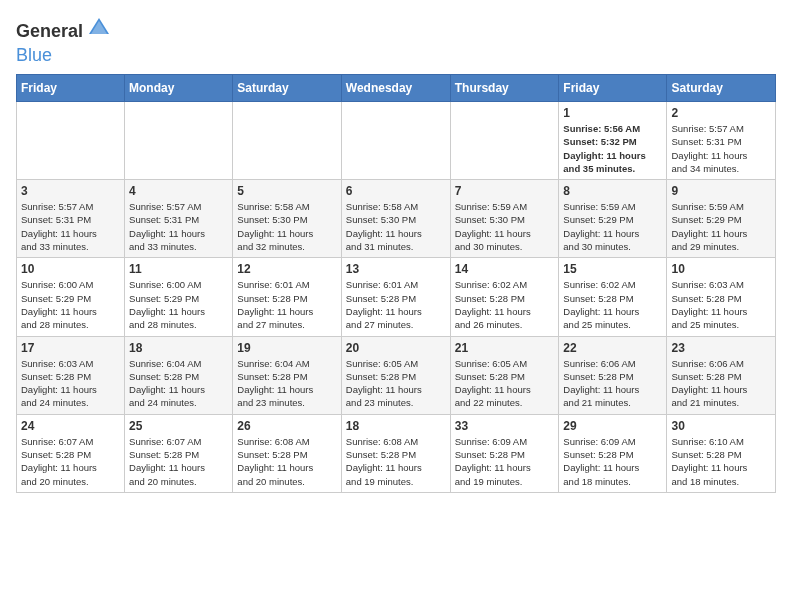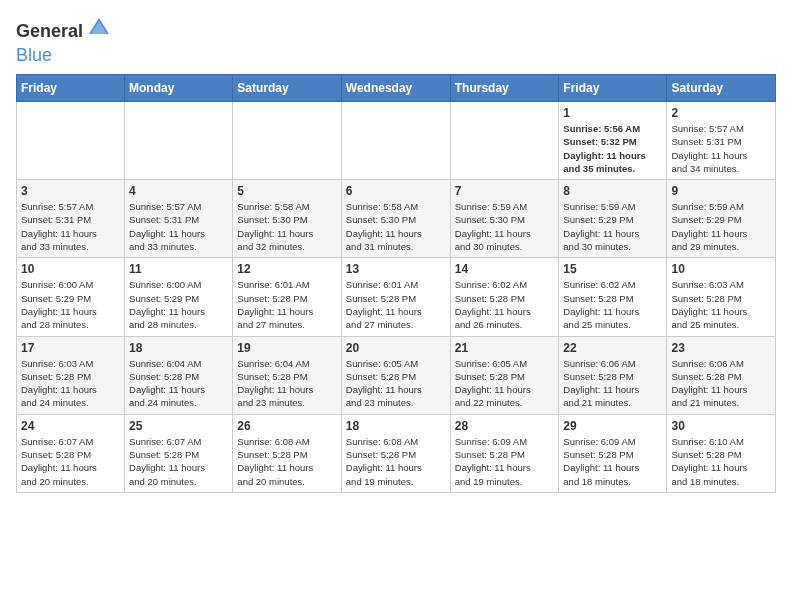--- a/index.html
+++ b/index.html
@@ -326,21 +326,21 @@
 and 20 minutes.</div>
         </td>
         <td>
           <div class="day-number">18</div>
           <div class="day-info" style="white-space: pre-line;">Sunrise: 6:08 AM
 Sunset: 5:28 PM
 Daylight: 11 hours
 and 19 minutes.</div>
         </td>
         <td>
-          <div class="day-number">28</div>
+          <div class="day-number">33</div>
           <div class="day-info" style="white-space: pre-line;">Sunrise: 6:09 AM
 Sunset: 5:28 PM
 Daylight: 11 hours
 and 19 minutes.</div>
         </td>
         <td>
           <div class="day-number">29</div>
           <div class="day-info" style="white-space: pre-line;">Sunrise: 6:09 AM
 Sunset: 5:28 PM
 Daylight: 11 hours

